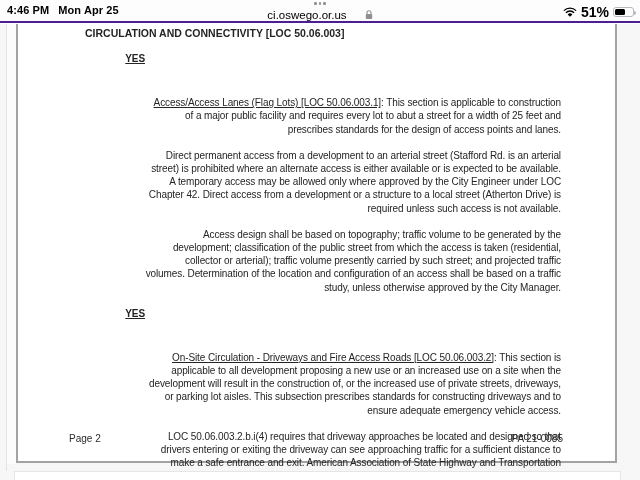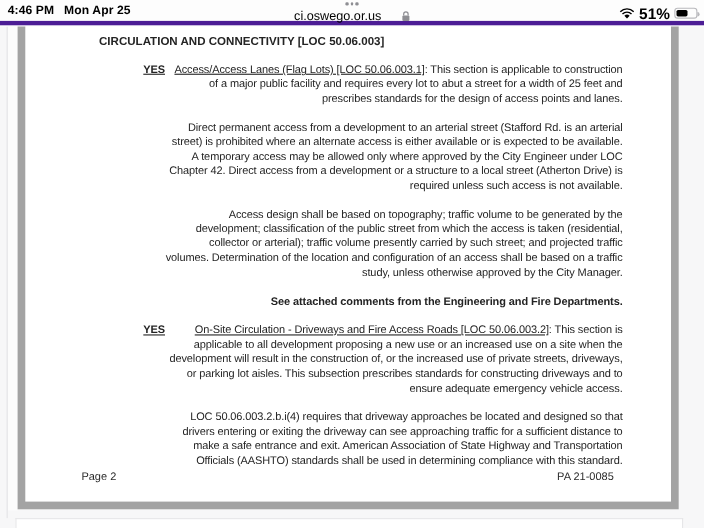--- a/index.html
+++ b/index.html
@@ -8,21 +8,21 @@
     font-family:"Liberation Sans","DejaVu Sans",sans-serif;
     background:#ffffff;
     position:relative;
     overflow:hidden;
     color:#212121;
   }
   
   .statusbar {
     position:absolute; top:0; left:0; width:640px; height:23px;
     background:#fdfdfd;
-    border-bottom:4px solid #4c1d95;
+    border-bottom:2px solid #4c1d95;
     z-index:5;
   }
   .sb-left {
     position:absolute; left:7px; top:4px;
     font-size:11px; font-weight:600; letter-spacing:.1px; color:#000;
   }
   .sb-left .sb-date { margin-left:9px; }
   .sb-center-dots {
     position:absolute; top:2px; left:0; width:640px;
     display:flex; justify-content:center; gap:2px;
@@ -62,36 +62,36 @@
     position:absolute; left:6px; top:0; width:1px; height:447px;
     background:#e3e3e5;
   }
   .left-gutter {
     position:absolute; left:7px; top:0; width:9px; height:440px;
     background:#fcfcfc;
   }
   .page-frame {
     position:absolute; left:16px; top:-14px; width:601px; height:453px;
     background:#ffffff;
-    border:7px solid #a3a3a3;
+    border:2px solid #a3a3a3;
   }
   .doc {
     position:absolute; left:0; top:9px; width:100%;
     font-size:10px; line-height:13.2px; letter-spacing:-0.1px; color:#242424;
   }
   .doc-heading {
     margin:6px 0 12px 67px;
     font-weight:700; font-size:10.5px; letter-spacing:0;
   }
   .sec-row { display:flex; margin:0 0 0 74px;text-align:right; }
   .yes-label {
     width:53px; flex:0 0 53px;
     font-weight:700; text-decoration:underline;
   }
-  .sec-body { width:416px; }
+  .sec-body { width:416px;margin-top:44px; }
   .sec-body p { margin-bottom:13px; }
   .u { text-decoration:underline; }
   .bold-note { font-weight:700; }
   .doc-footer {
     position:absolute; left:0; bottom:17px; width:100%;
     font-size:10px; color:#2b2b2b;
   }
   .doc-footer .pg { position:absolute; left:51px; bottom:0; }
   .doc-footer .pa { position:absolute; right:52px; bottom:0; }
   .next-page {
@@ -149,21 +149,20 @@
     <div class="doc">
 
       <div class="doc-heading">CIRCULATION AND CONNECTIVITY [LOC 50.06.003]</div>
 
       <div class="sec-row">
         <div class="yes-label">YES</div>
         <div class="sec-body">
           <p><span class="u">Access/Access Lanes (Flag Lots) [LOC 50.06.003.1]</span><span>: This section is applicable to construction of a major public facility and requires every lot to abut a street for a width of 25 feet and prescribes standards for the design of access points and lanes.</span></p>
           <p>Direct permanent access from a development to an arterial street (Stafford Rd. is an arterial street) is prohibited where an alternate access is either available or is expected to be available. A temporary access may be allowed only where approved by the City Engineer under LOC Chapter 42. Direct access from a development or a structure to a local street (Atherton Drive) is required unless such access is not available.</p>
           <p>Access design shall be based on topography; traffic volume to be generated by the development; classification of the public street from which the access is taken (residential, collector or arterial); traffic volume presently carried by such street; and projected traffic volumes. Determination of the location and configuration of an access shall be based on a traffic study, unless otherwise approved by the City Manager.</p>
-          <p class="bold-note">See attached comments from the Engineering and Fire Departments.</p>
         </div>
       </div>
 
       <div class="sec-row">
         <div class="yes-label">YES</div>
         <div class="sec-body">
           <p><span class="u">On-Site Circulation - Driveways and Fire Access Roads [LOC 50.06.003.2]</span><span>: This section is applicable to all development proposing a new use or an increased use on a site when the development will result in the construction of, or the increased use of private streets, driveways, or parking lot aisles. This subsection prescribes standards for constructing driveways and to ensure adequate emergency vehicle access.</span></p>
           <p>LOC 50.06.003.2.b.i(4) requires that driveway approaches be located and designed so that drivers entering or exiting the driveway can see approaching traffic for a sufficient distance to make a safe entrance and exit. American Association of State Highway and Transportation Officials (AASHTO) standards shall be used in determining compliance with this standard.</p>
         </div>
       </div>

